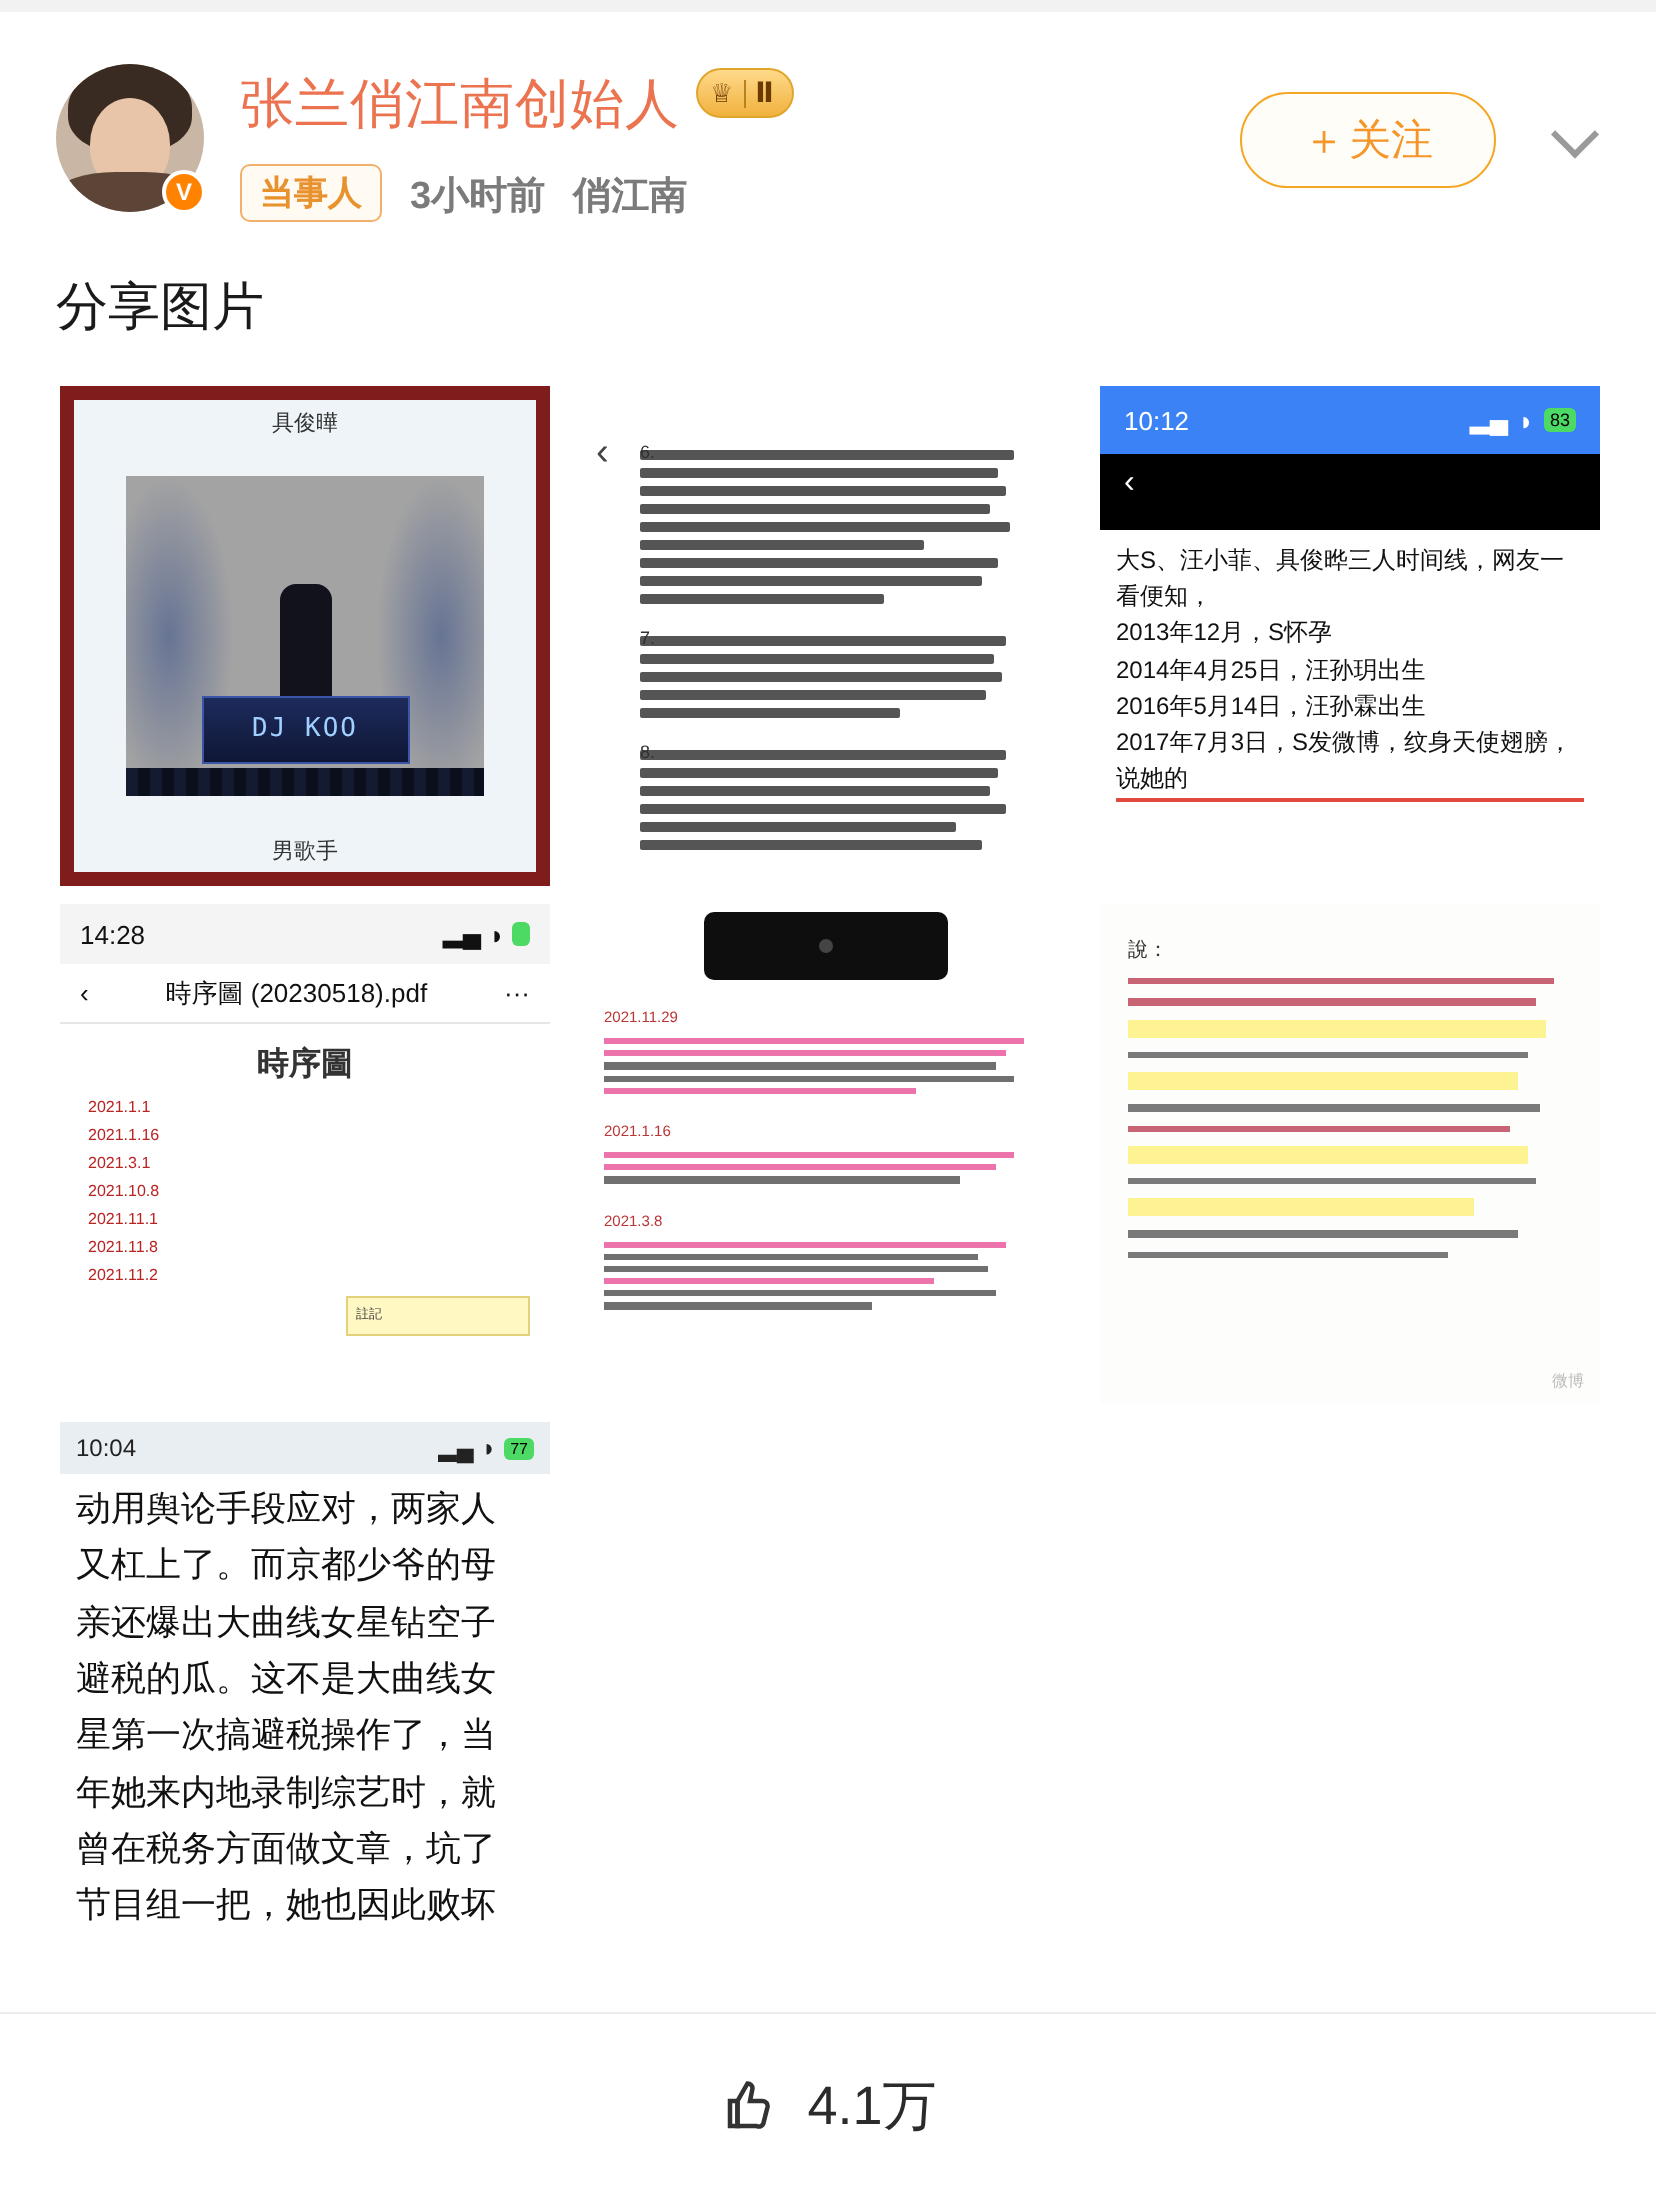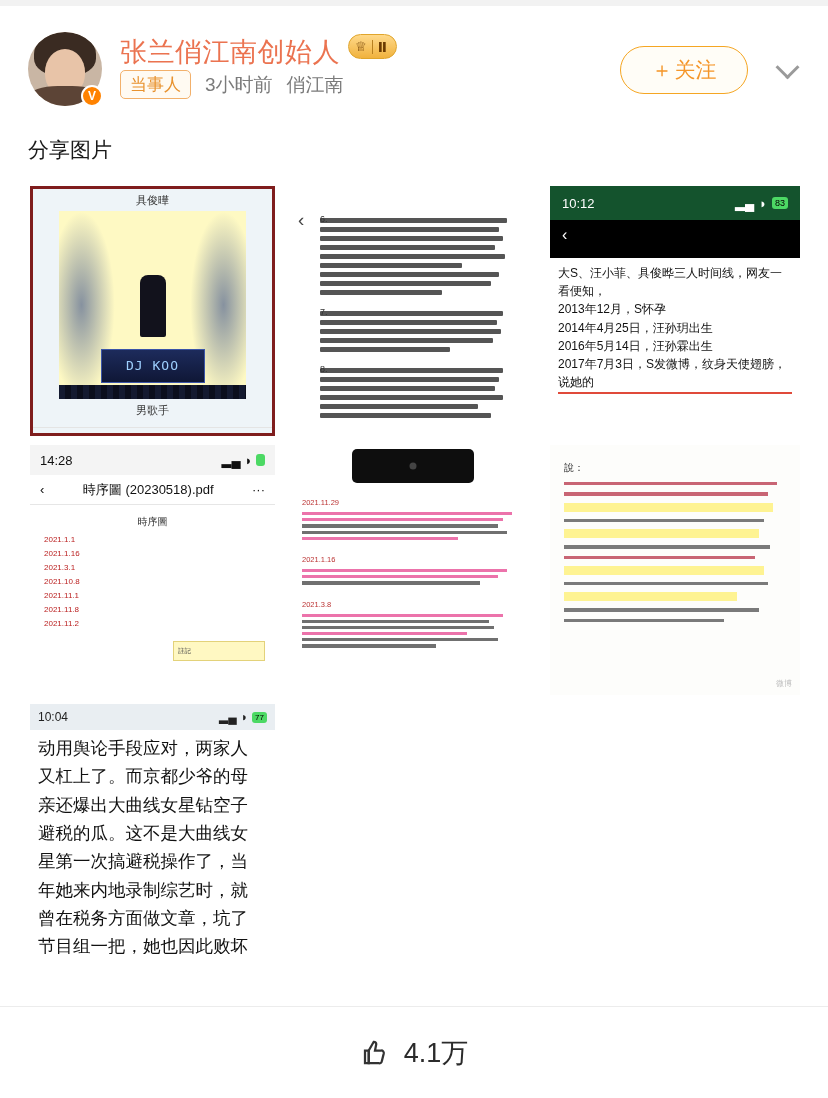--- a/index.html
+++ b/index.html
@@ -103,23 +103,24 @@
   }
   .level-badge .crown { font-size: 13px; }
   .level-badge .sep {
     display:inline-block;
     width:1px; height:14px;
     background:#b8801f;
     margin:0 2px;
   }
   .meta-row {
     display: flex;
-    align-items: center;
+    align-items: flex-end;
     gap: 14px;
-    margin-top: 0;
+    margin-top: 12px;
+    font-weight: bold;
   }
   .role-tag {
     border: 1px solid #f2b06b;
     color: #e8922f;
     font-size: 17px;
     border-radius: 5px;
     padding: 2px 9px;
     background: #fffaf2;
   }
   .meta-text {
@@ -151,55 +152,55 @@
     color: #8a8a8a;
   }
   .chev {
     width: 17px; height: 17px;
     border-right: 3px solid #9a9a9a;
     border-bottom: 3px solid #9a9a9a;
     transform: rotate(45deg) translate(-3px,-3px);
   }
   
   .post-title {
-    font-size: 21px;
+    font-size: 26px;
     color: #1a1a1a;
     font-weight: 500;
     padding: 4px 0 0 28px;
   }
   
   .grid {
     position: relative;
     margin: 22px 0 0 30px;
     width: 770px;
     display: grid;
     grid-template-columns: 245px 245px 250px;
     grid-auto-rows: 250px;
     column-gap: 15px;
     row-gap: 9px;
   }
   .cell {
     position: relative;
     overflow: hidden;
     background: #fff;
-    border: 3px solid #7f1d1d;
+    border: 7px solid #7f1d1d;
   }
   .cell.noborder { border: none; }
   
   .c1 { background: #eef4f8; }
   .c1 .cap-top, .c1 .cap-bot {
     text-align: center;
     font-size: 11px;
     color: #333;
     padding: 4px 0 3px;
   }
   .c1 .photo {
-    margin: 0 26px;
-    height: 188px;
-    background: #fef9c3;
+    margin: 16px 26px;
+    height: 160px;
+    background: #a3a3a3;
     position: relative;
     overflow: hidden;
   }
   .c1 .photo .glowl, .c1 .photo .glowr {
     position: absolute; top: 0; bottom: 0; width: 36%;
     background: radial-gradient(ellipse at center, rgba(70,90,140,.65), rgba(10,10,20,0) 70%);
   }
   .c1 .photo .glowl { left: -6%; }
   .c1 .photo .glowr { right: -6%; }
   .c1 .photo .person {
@@ -254,21 +255,21 @@
   }
   .hl-red {
     background: rgba(246,90,70,.35);
   }
   .hl-red2 {
     background: rgba(246,90,70,.5);
   }
   
   .c3 { background: #fff; }
   .c3 .statusbar {
-    height: 34px; background: #14532d; color: #fff;
+    height: 34px; background: #3b82f6; color: #fff;
     display: flex; align-items: center; justify-content: space-between;
     padding: 0 12px; font-size: 13px;
   }
   .c3 .statusbar .right { display: flex; align-items: center; gap: 5px; }
   .c3 .battery {
     background: #4cd964; color: #000; border-radius: 3px;
     font-size: 9px; padding: 1px 3px;
   }
   .c3 .navbar { height: 38px; background: #000; color: #fff; padding: 6px 12px; font-size: 16px; }
   .c3 .body {
@@ -285,21 +286,21 @@
     padding: 0 10px; font-size: 13px;
   }
   .c4 .sb .battery { background:#4cd964;color:#000;border-radius:3px;font-size:9px;padding:1px 3px;}
   .c4 .titlebar {
     height: 30px; display: flex; align-items: center; justify-content: space-between;
     padding: 0 10px; font-size: 13px; color: #111;
     border-bottom: 1px solid #e6e6e6;
     background: #fff;
   }
   .c4 .sheet { padding: 6px 14px; font-size: 8px; color: #333; }
-  .c4 .sheet .h { text-align: center; font-weight: normal; margin: 4px 0 6px; font-size: 10px; }
+  .c4 .sheet .h { text-align: center; font-weight: bold; margin: 4px 0 6px; font-size: 16px; }
   .c4 .row { display: flex; gap: 6px; margin-bottom: 5px; }
   .c4 .date { color: #b22; flex: 0 0 52px; }
   .c4 .txt { flex: 1 1 auto; }
   .c4 .txt .l { height: 3px; background: #555; margin: 3px 0; opacity: .75; }
   .c4 .txt .l.r { background: #c23; opacity: .8; }
   .c4 .note {
     position: absolute; right: 10px; bottom: 34px;
     width: 92px; background: #fff8c2; border: 1px solid #e3d27a;
     font-size: 6.5px; color: #444; padding: 4px;
     line-height: 1.5;

